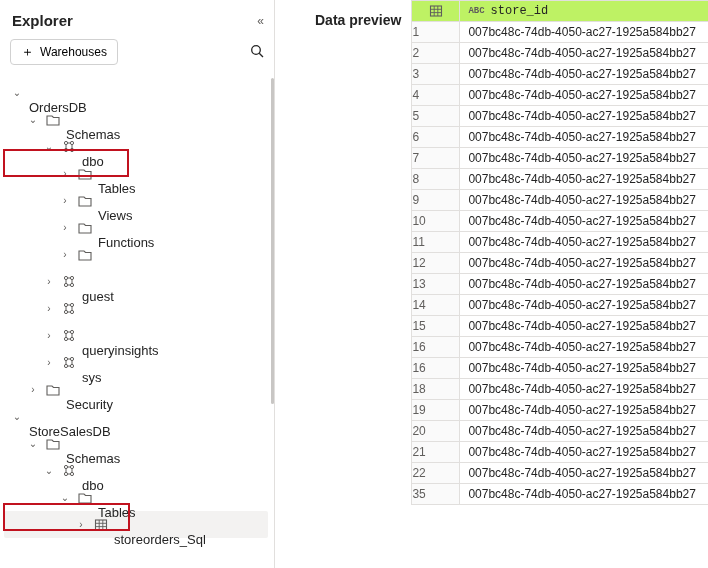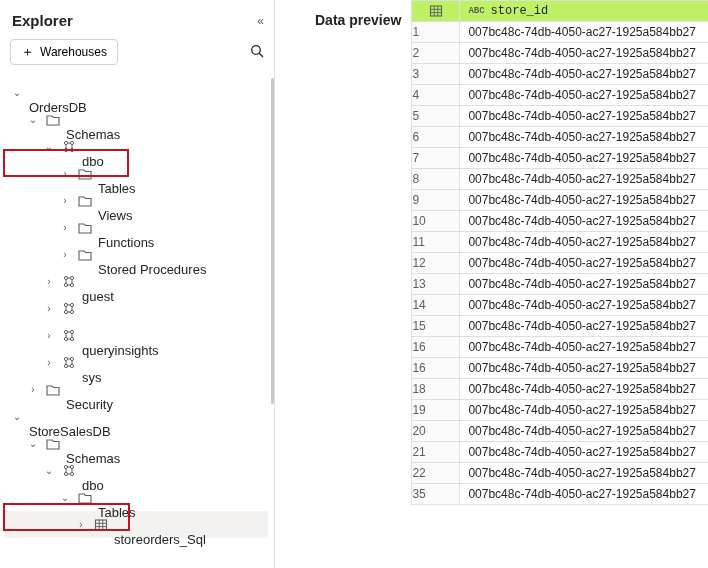--- a/index.html
+++ b/index.html
@@ -136,21 +136,20 @@
         </span>
       <span class="node-label">Functions</span>
     </div>
     <div class="node pad3">
       <span class="caret">›</span>
       <span class="ico">
           <svg width="14" height="14">
             <use href="#folder"></use>
           </svg>
         </span>
-      <span class="node-label">Stored Procedures</span>
     </div>
     <div class="node pad2">
       <span class="caret">›</span>
       <span class="ico">
           <svg width="14" height="14">
             <use href="#schema"></use>
           </svg>
         </span>
       <span class="node-label">guest</span>
     </div>

